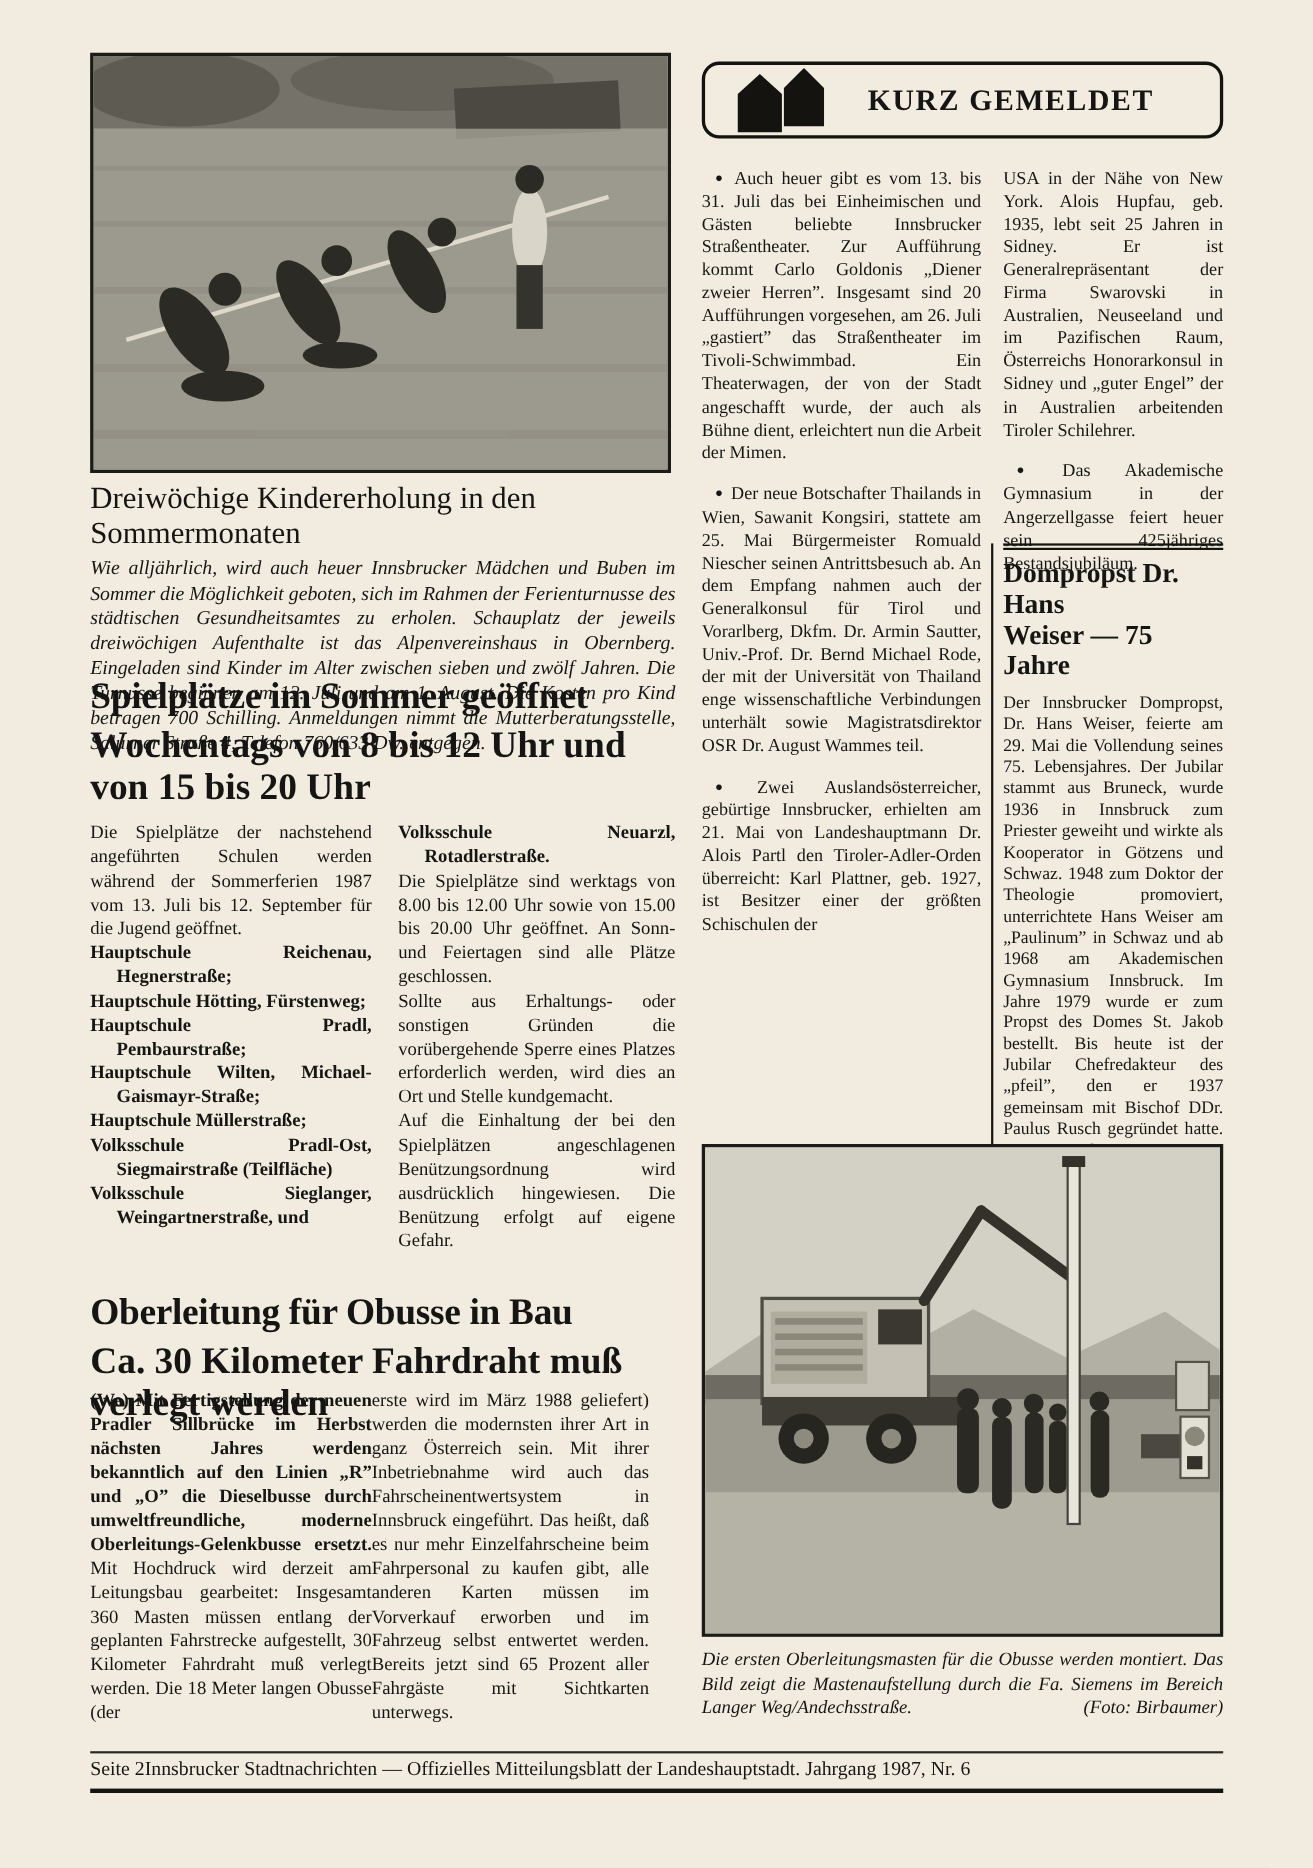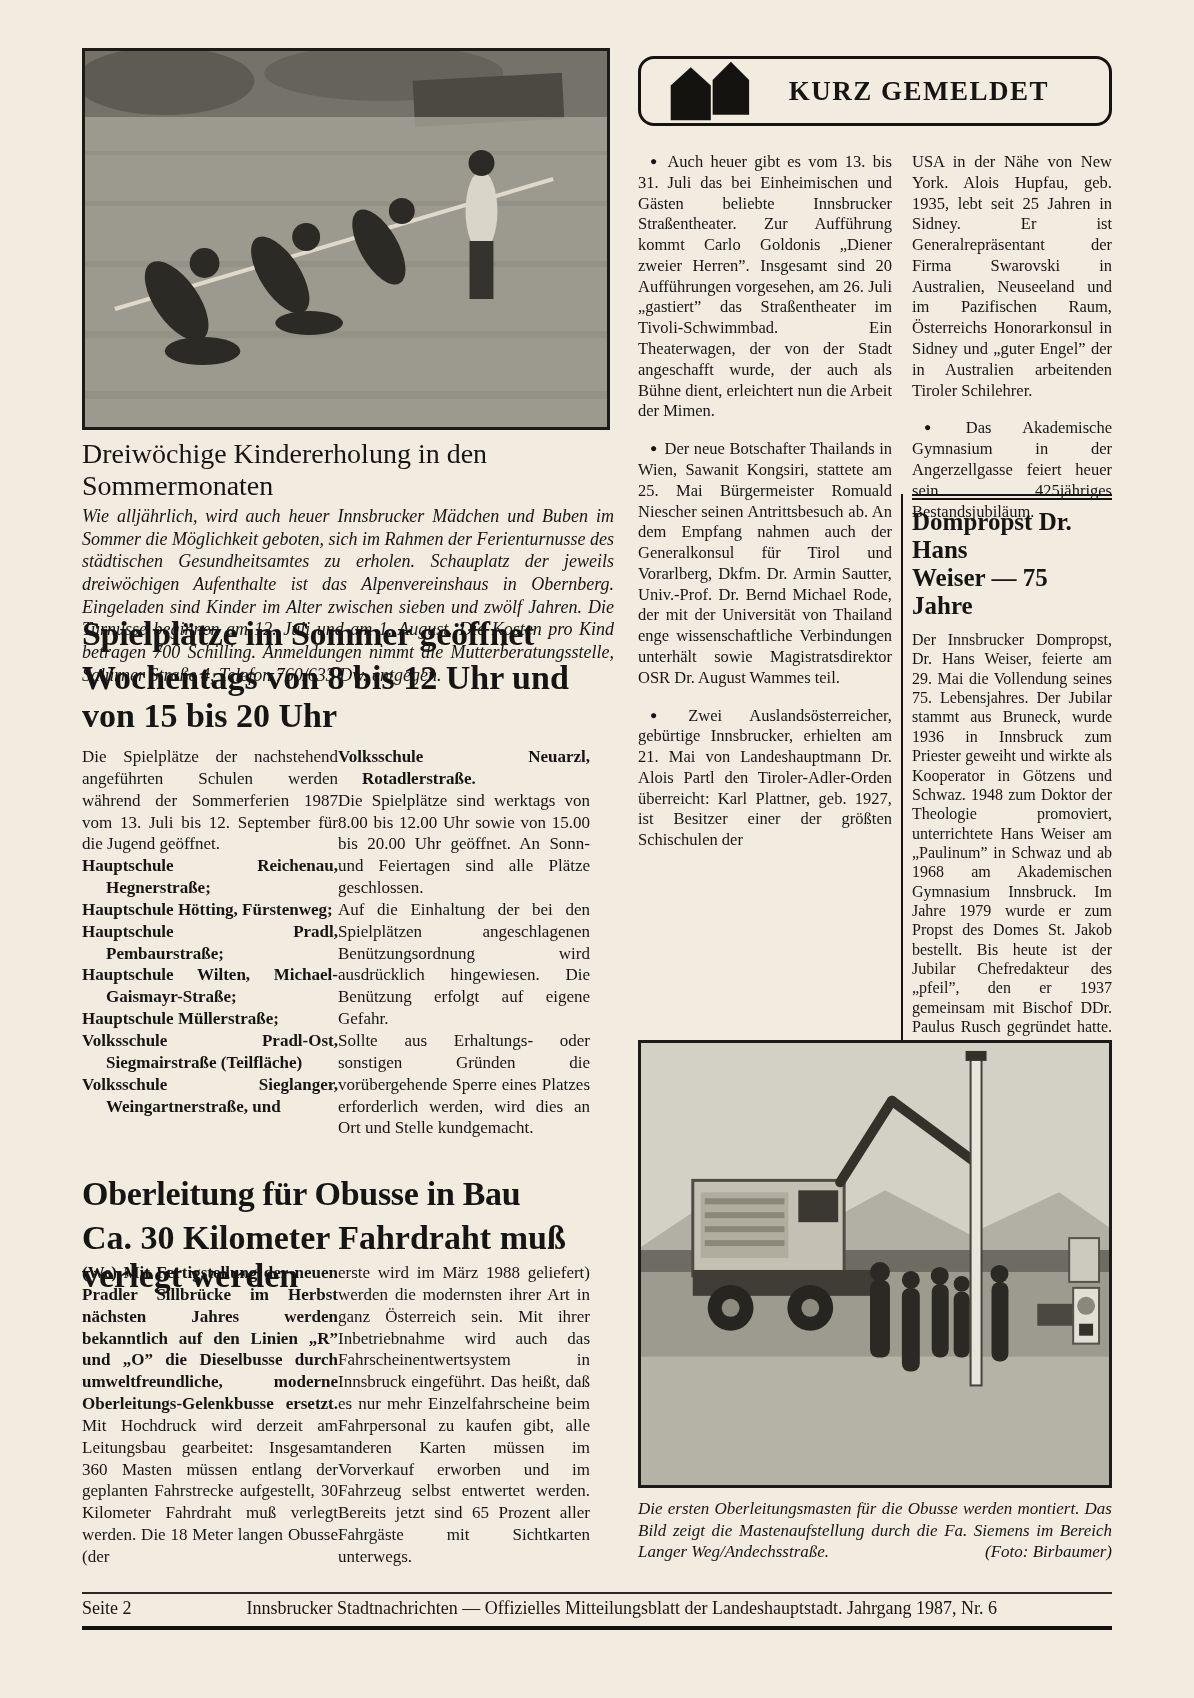--- a/index.html
+++ b/index.html
@@ -22,21 +22,21 @@
   .caption-top h3 { font-size:28px; font-weight:normal; margin-bottom:3px; }
   .caption-top p { font-size:18px; font-style:italic; line-height:1.26; }
 
   
   .sec-head h1 { font-size:34px; font-weight:bold; letter-spacing:-0.3px; line-height:1.05; }
   .sec-head h2 { font-size:34px; font-weight:bold; margin-top:7px; }
   .sp-head { position:absolute; left:82px; top:616px; width:545px; }
   .ob-head { position:absolute; left:82px; top:1176px; width:545px; }
 
   
-  .sp-cols { position:absolute; left:82px; top:746px; width:532px; display:flex; }
+  .sp-cols { position:absolute; left:82px; top:746px; width:532px; display:flex; gap:24px; }
   .ob-cols { position:absolute; left:82px; top:1262px; width:532px; display:flex; }
   .colA { width:256px; } .colB { width:252px; }
   .school { font-weight:bold; padding-left:24px; text-indent:-24px; text-align:justify; }
 
   
   .kurz-box { position:absolute; left:638px; top:56px; width:474px; height:70px;
               border:3px solid #14130f; border-radius:16px; display:flex; align-items:center; }
   .kurz-box .icon { margin-left:22px; height:62px; }
   .kurz-title { flex:1; text-align:center; font-size:27px; font-weight:bold;
                 letter-spacing:1.5px; padding-right:26px; }
@@ -60,21 +60,21 @@
   .photo-bottom svg { display:block; width:100%; height:100%; }
   .caption-bottom { position:absolute; left:638px; top:1498px; width:474px;
                     font-size:17px; font-style:italic; line-height:1.27; text-align:justify; z-index:3; }
   .pcredit { float:right; }
 
   
   .rule-thin { position:absolute; left:82px; top:1592px; width:1030px; height:2px; background:#2a2923; }
   .rule-thick { position:absolute; left:82px; top:1626px; width:1030px; height:4px; background:#14130f; }
   .footer-row { position:absolute; left:82px; top:1598px; width:1030px; display:flex;
                 font-size:18px; }
-  .footer-center { flex:1; text-align:center; }
+  .footer-center { flex:1; }
 </style>
 </head>
 <body>
 
 <div class="page">
 
   <div class="photo-top">
     <svg viewBox="0 0 524 376" preserveAspectRatio="none">
       <rect width="524" height="376" fill="#a3a096"></rect>
       <rect width="524" height="66" fill="#75726a"></rect>
@@ -124,22 +124,22 @@
       <p class="school">Hauptschule Hötting, Fürstenweg;</p>
       <p class="school">Hauptschule Pradl, Pembaurstraße;</p>
       <p class="school">Hauptschule Wilten, Michael-Gaismayr-Straße;</p>
       <p class="school">Hauptschule Müllerstraße;</p>
       <p class="school">Volksschule Pradl-Ost, Siegmairstraße (Teilfläche)</p>
       <p class="school">Volksschule Sieglanger, Weingartnerstraße, und</p>
     </div>
     <div class="colB">
       <p class="school">Volksschule Neuarzl, Rotadlerstraße.</p>
       <p class="just">Die Spielplätze sind werktags von 8.00 bis 12.00 Uhr sowie von 15.00 bis 20.00 Uhr geöffnet. An Sonn- und Feiertagen sind alle Plätze geschlossen.</p>
+      <p class="just">Sollte aus Erhaltungs- oder sonstigen Gründen die vorübergehende Sperre eines Platzes erforderlich werden, wird dies an Ort und Stelle kundgemacht.</p>
       <p class="just">Auf die Einhaltung der bei den Spielplätzen angeschlagenen Benützungsordnung wird ausdrücklich hingewiesen. Die Benützung erfolgt auf eigene Gefahr.</p>
-      <p class="just">Sollte aus Erhaltungs- oder sonstigen Gründen die vorübergehende Sperre eines Platzes erforderlich werden, wird dies an Ort und Stelle kundgemacht.</p>
     </div>
   </div>
 
   <div class="sec-head ob-head">
     <h1>Oberleitung für Obusse in Bau</h1>
     <h2>Ca. 30 Kilometer Fahrdraht muß verlegt werden</h2>
   </div>
   <div class="ob-cols body-txt">
     <div class="colA">
       <p class="just"><b>(We) Mit Fertigstellung der neuen Pradler Sillbrücke im Herbst nächsten Jahres werden bekanntlich auf den Linien „R” und „O” die Dieselbusse durch umweltfreundliche, moderne Oberleitungs-Gelenkbusse ersetzt. </b><span>Mit Hochdruck wird derzeit am Leitungsbau gearbeitet: Insgesamt 360 Masten müssen entlang der geplanten Fahrstrecke aufgestellt, 30 Kilometer Fahrdraht muß verlegt werden. Die 18 Meter langen Obusse (der</span></p>

